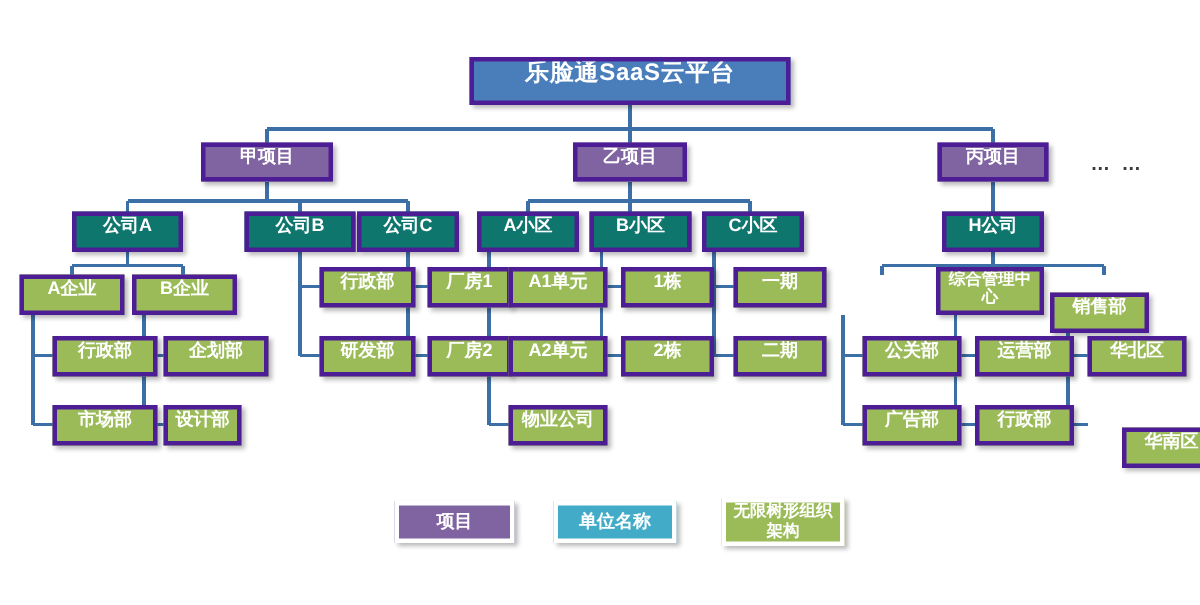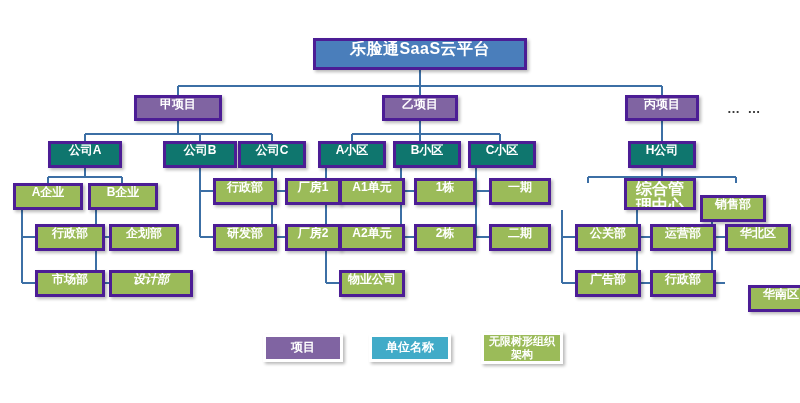--- a/index.html
+++ b/index.html
@@ -182,21 +182,21 @@
   </div>
   <div class="node lvl-dept" style="left:35px;top:224px;width:70px;height:27px;">
     <span>行政部</span>
   </div>
   <div class="node lvl-dept" style="left:109px;top:224px;width:70px;height:27px;">
     <span>企划部</span>
   </div>
   <div class="node lvl-dept" style="left:35px;top:270px;width:70px;height:27px;">
     <span>市场部</span>
   </div>
-  <div class="node lvl-dept" style="left:109px;top:270px;width:84px;height:27px;font-style:italic;">
+  <div class="node lvl-dept" style="left:109px;top:270px;width:52px;height:27px;">
     <span>设计部</span>
   </div>
 
   <div class="node lvl-dept" style="left:213px;top:178px;width:64px;height:27px;">
     <span>行政部</span>
   </div>
   <div class="node lvl-dept" style="left:213px;top:224px;width:64px;height:27px;">
     <span>研发部</span>
   </div>
 
@@ -224,21 +224,21 @@
     <span>2栋</span>
   </div>
 
   <div class="node lvl-dept" style="left:489px;top:178px;width:62px;height:27px;">
     <span>一期</span>
   </div>
   <div class="node lvl-dept" style="left:489px;top:224px;width:62px;height:27px;">
     <span>二期</span>
   </div>
 
-  <div class="node lvl-dept" style="left:624px;top:178px;width:72px;height:32px;font-size:16px;font-family:Liberation Serif, serif;">
+  <div class="node lvl-dept" style="left:624px;top:178px;width:72px;height:32px;font-size:11px;font-family:Liberation Serif, serif;">
     <span>综合管理中心</span>
   </div>
   <div class="node lvl-dept" style="left:700px;top:183px;width:66px;height:27px;margin-top:12px;">
     <span>销售部</span>
   </div>
   <div class="node lvl-dept" style="left:650px;top:224px;width:66px;height:27px;">
     <span>运营部</span>
   </div>
   <div class="node lvl-dept" style="left:575px;top:224px;width:66px;height:27px;">
     <span>公关部</span>

